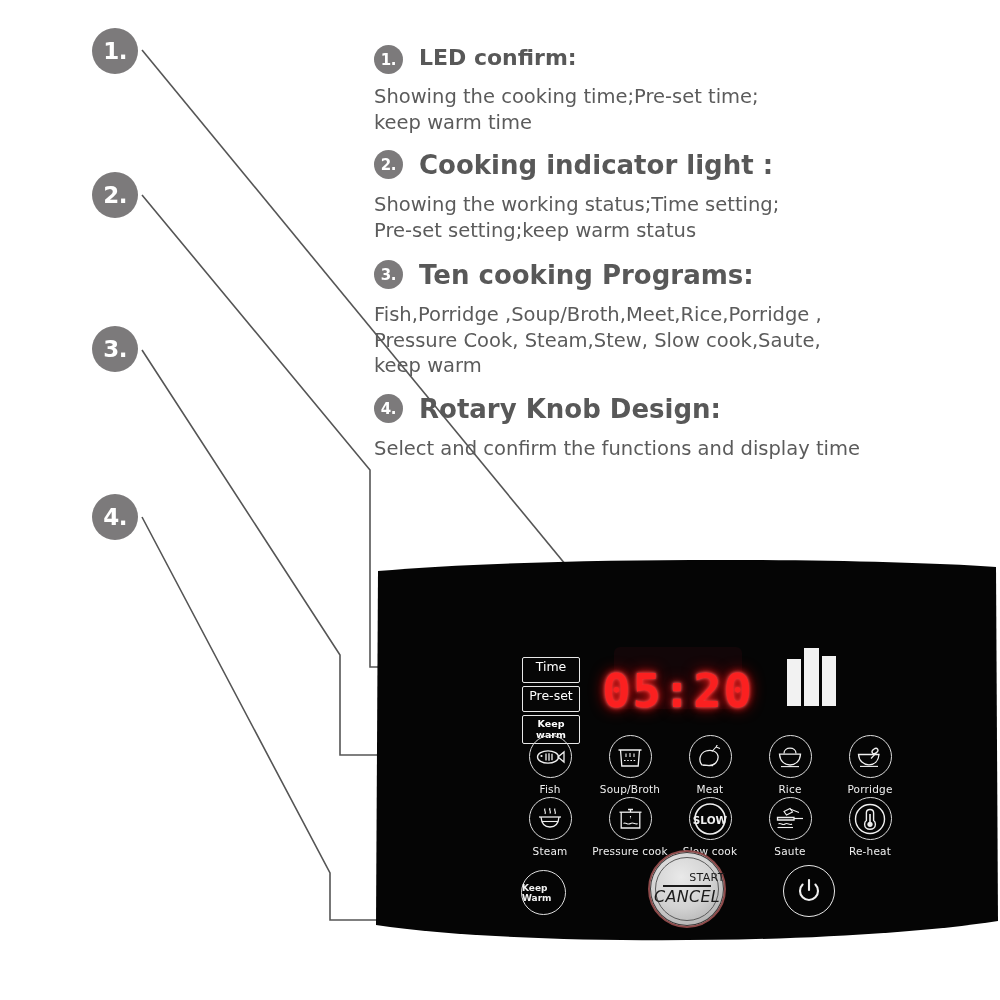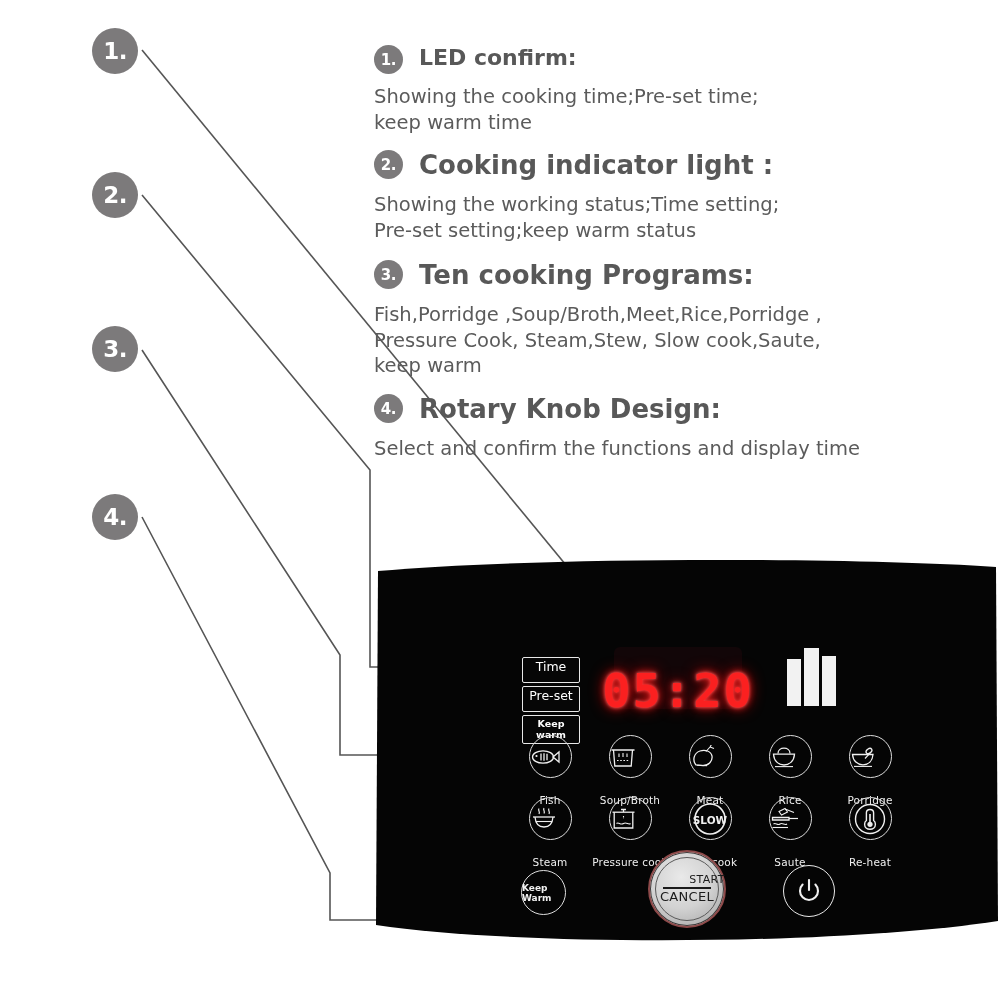--- a/index.html
+++ b/index.html
@@ -96,25 +96,25 @@
   #bars i.b3{left:35px;width:14px;height:50px;}
 
   
   .prow{position:absolute;display:flex;}
   .prow.r1{left:136px;top:182px;width:400px;}
   .prow.r2{left:136px;top:244px;width:400px;}
   .pbtn{width:80px;display:flex;flex-direction:column;align-items:center;}
   .pcirc{
     width:43px;height:43px;border-radius:50%;
     border:1.6px solid #dcdcdc;
-    display:flex;align-items:center;
+    display:flex;align-items:center;justify-content:center;
     box-sizing:border-box;
   }
   .plabel{
-    margin-top:16px;color:#f0f0f0;font-size:10.5px;
+    margin-top:5px;color:#f0f0f0;font-size:10.5px;
     letter-spacing:.2px;white-space:nowrap;
   }
 
   
   #keepwarm{
     position:absolute;left:147px;top:317px;width:45px;height:45px;
     border-radius:50%;border:1.6px solid #e0e0e0;
     display:flex;align-items:center;justify-content:center;
     color:#f2f2f2;font-size:9px;font-weight:bold;box-sizing:border-box;
   }
@@ -128,21 +128,21 @@
     box-sizing:border-box;
   }
   #knob-inner{
     width:64px;height:64px;border-radius:50%;
     border:1.4px solid #5a5a5a;
     display:flex;flex-direction:column;align-items:center;justify-content:center;
     color:#1b1b1b;box-sizing:border-box;
   }
   #knob .kw-top{font-size:11px;letter-spacing:.3px;line-height:1.1;margin-left:40px;}
   #knob .kw-rule{width:48px;height:1.6px;background:#1b1b1b;margin:1px 0 1px 0;}
-  #knob .kw-bot{font-size:13px;letter-spacing:.3px;line-height:1.1;}
+  #knob .kw-bot{font-size:16px;letter-spacing:.3px;line-height:1.1;font-style:italic;}
   #power{
     position:absolute;left:409px;top:312px;width:52px;height:52px;
     border-radius:50%;border:1.8px solid #eaeaea;
     display:flex;align-items:center;justify-content:center;box-sizing:border-box;
   }
   svg{display:block;}
 </style>
 </head>
 <body>
 

